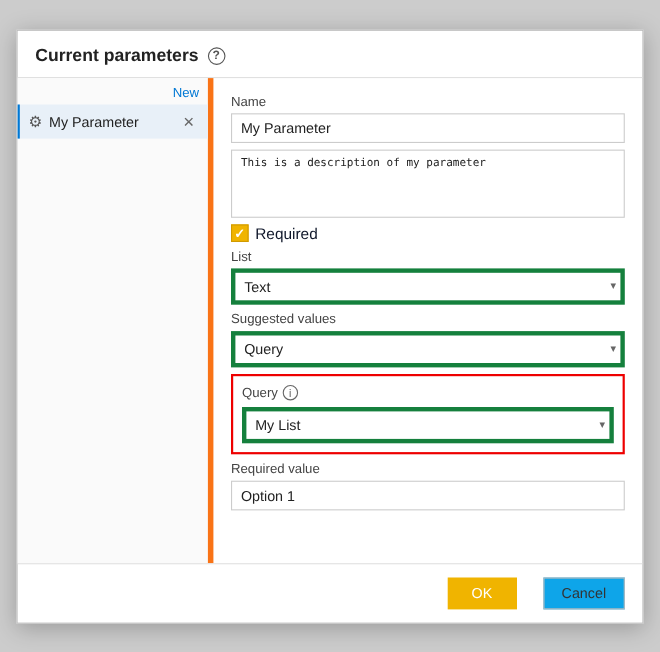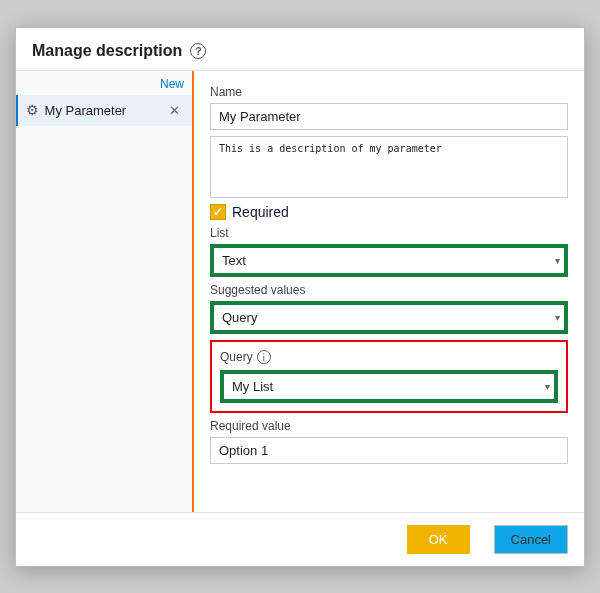--- a/index.html
+++ b/index.html
@@ -47,21 +47,21 @@
       font-weight: bold;
       color: #555;
       cursor: pointer;
     }
     .dialog-body {
       display: flex;
       flex: 1;
     }
     .left-panel {
       width: 178px;
-      border-right: 2px solid #f97316;
+      border-right: 5px solid #f97316;
       padding-top: 0;
       background: #fafafa;
       display: flex;
       flex-direction: column;
     }
     .left-panel-new-bar {
       display: flex;
       justify-content: flex-end;
       padding: 6px 8px 4px 8px;
     }
@@ -232,21 +232,21 @@
       display: flex;
       flex-direction: column;
     }
   </style>
 </head>
 <body>
 
 <div class="dialog">
 
   <div class="dialog-header">
-    <span class="dialog-title">Manage description</span>
+    <span class="dialog-title">Current parameters</span>
     <span class="help-icon">?</span>
   </div>
 
   <div class="dialog-body">
 
     <div class="left-panel">
       <div class="left-panel-new-bar">
         <span class="new-label">New</span>
       </div>
       <div class="parameter-item">

